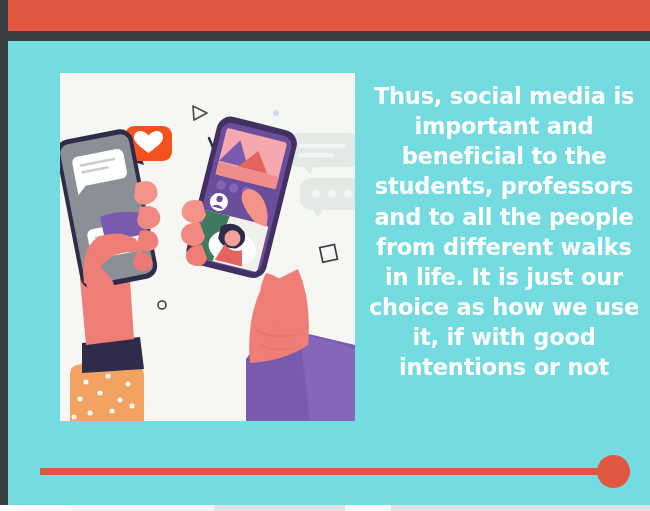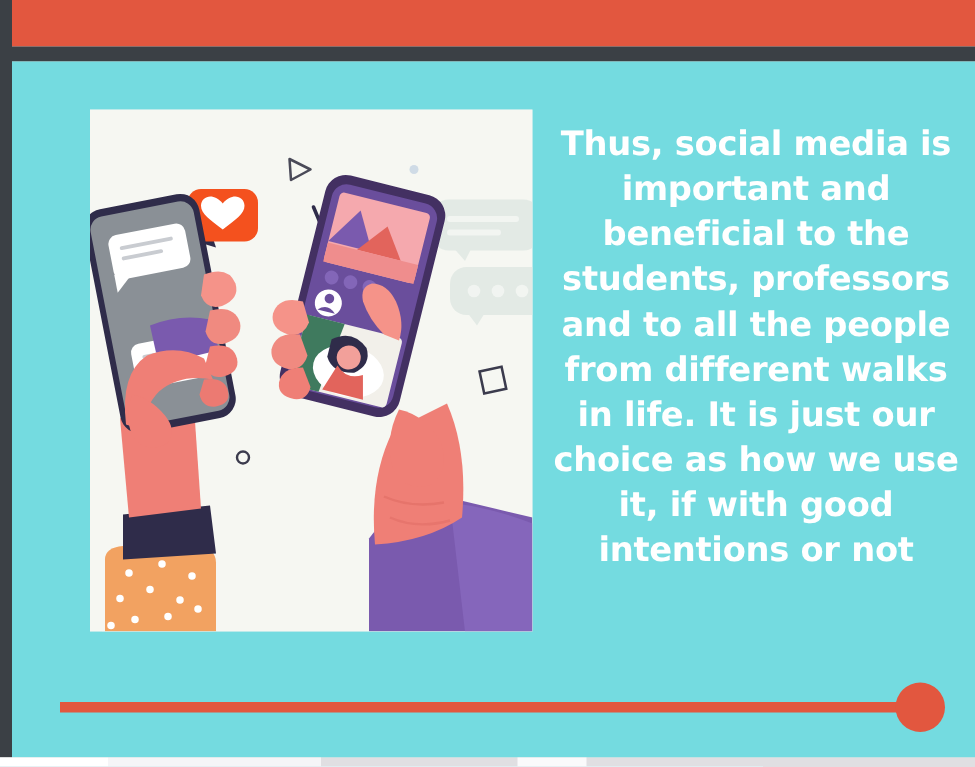--- a/index.html
+++ b/index.html
@@ -5,21 +5,21 @@
   * { margin:0; padding:0; box-sizing:border-box; }
   html, body {
     width:650px; height:511px;
     background:#ffffff;
     font-family:"Liberation Sans", sans-serif;
     overflow:hidden;
   }
   #slide-root {
     position:relative;
     width:650px; height:511px;
-    background:#e5e5e5;
+    background:#6d28d9;
   }
 
   
   .edge-left {
     position:absolute; left:0; top:0;
     width:8px; height:505px;
     background:#3b4045;
   }
   .top-accent-bar {
     position:absolute; left:8px; top:0;

